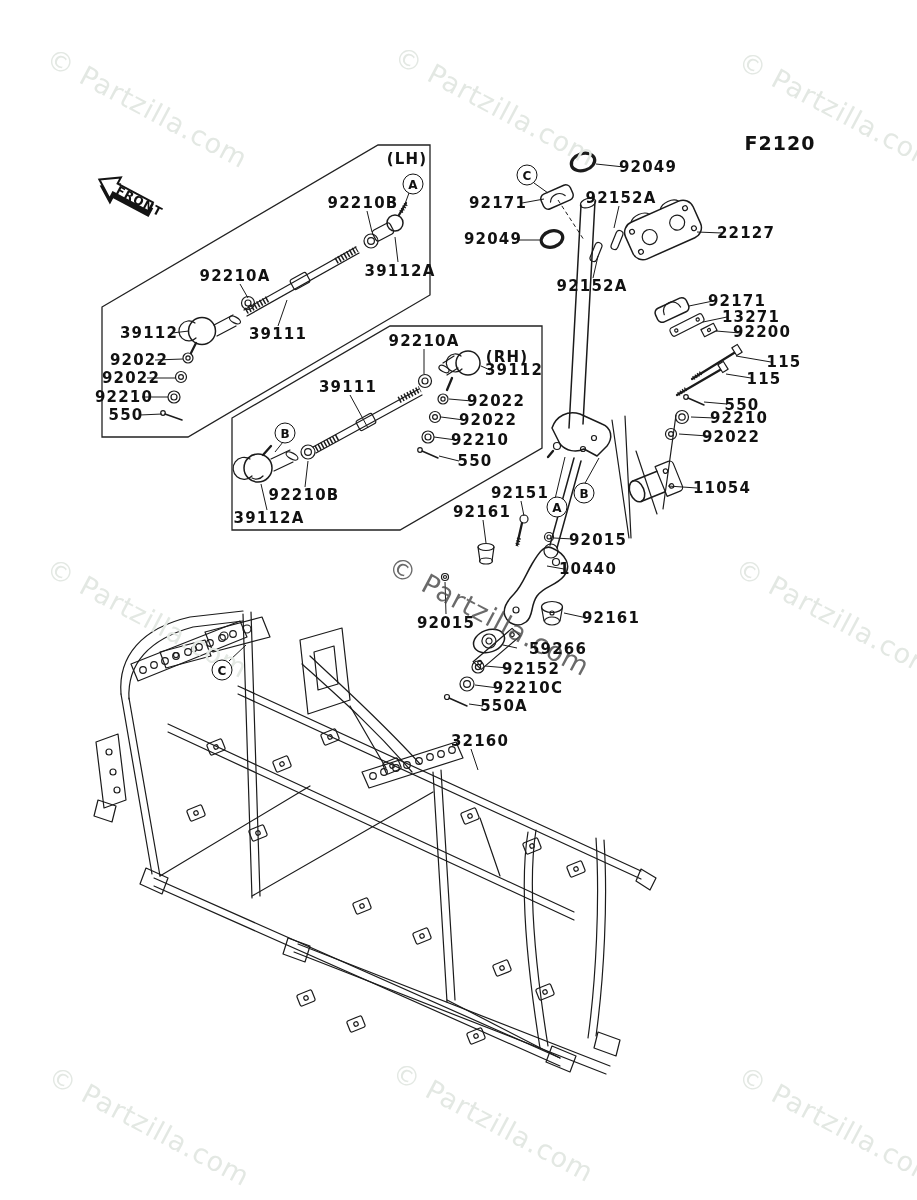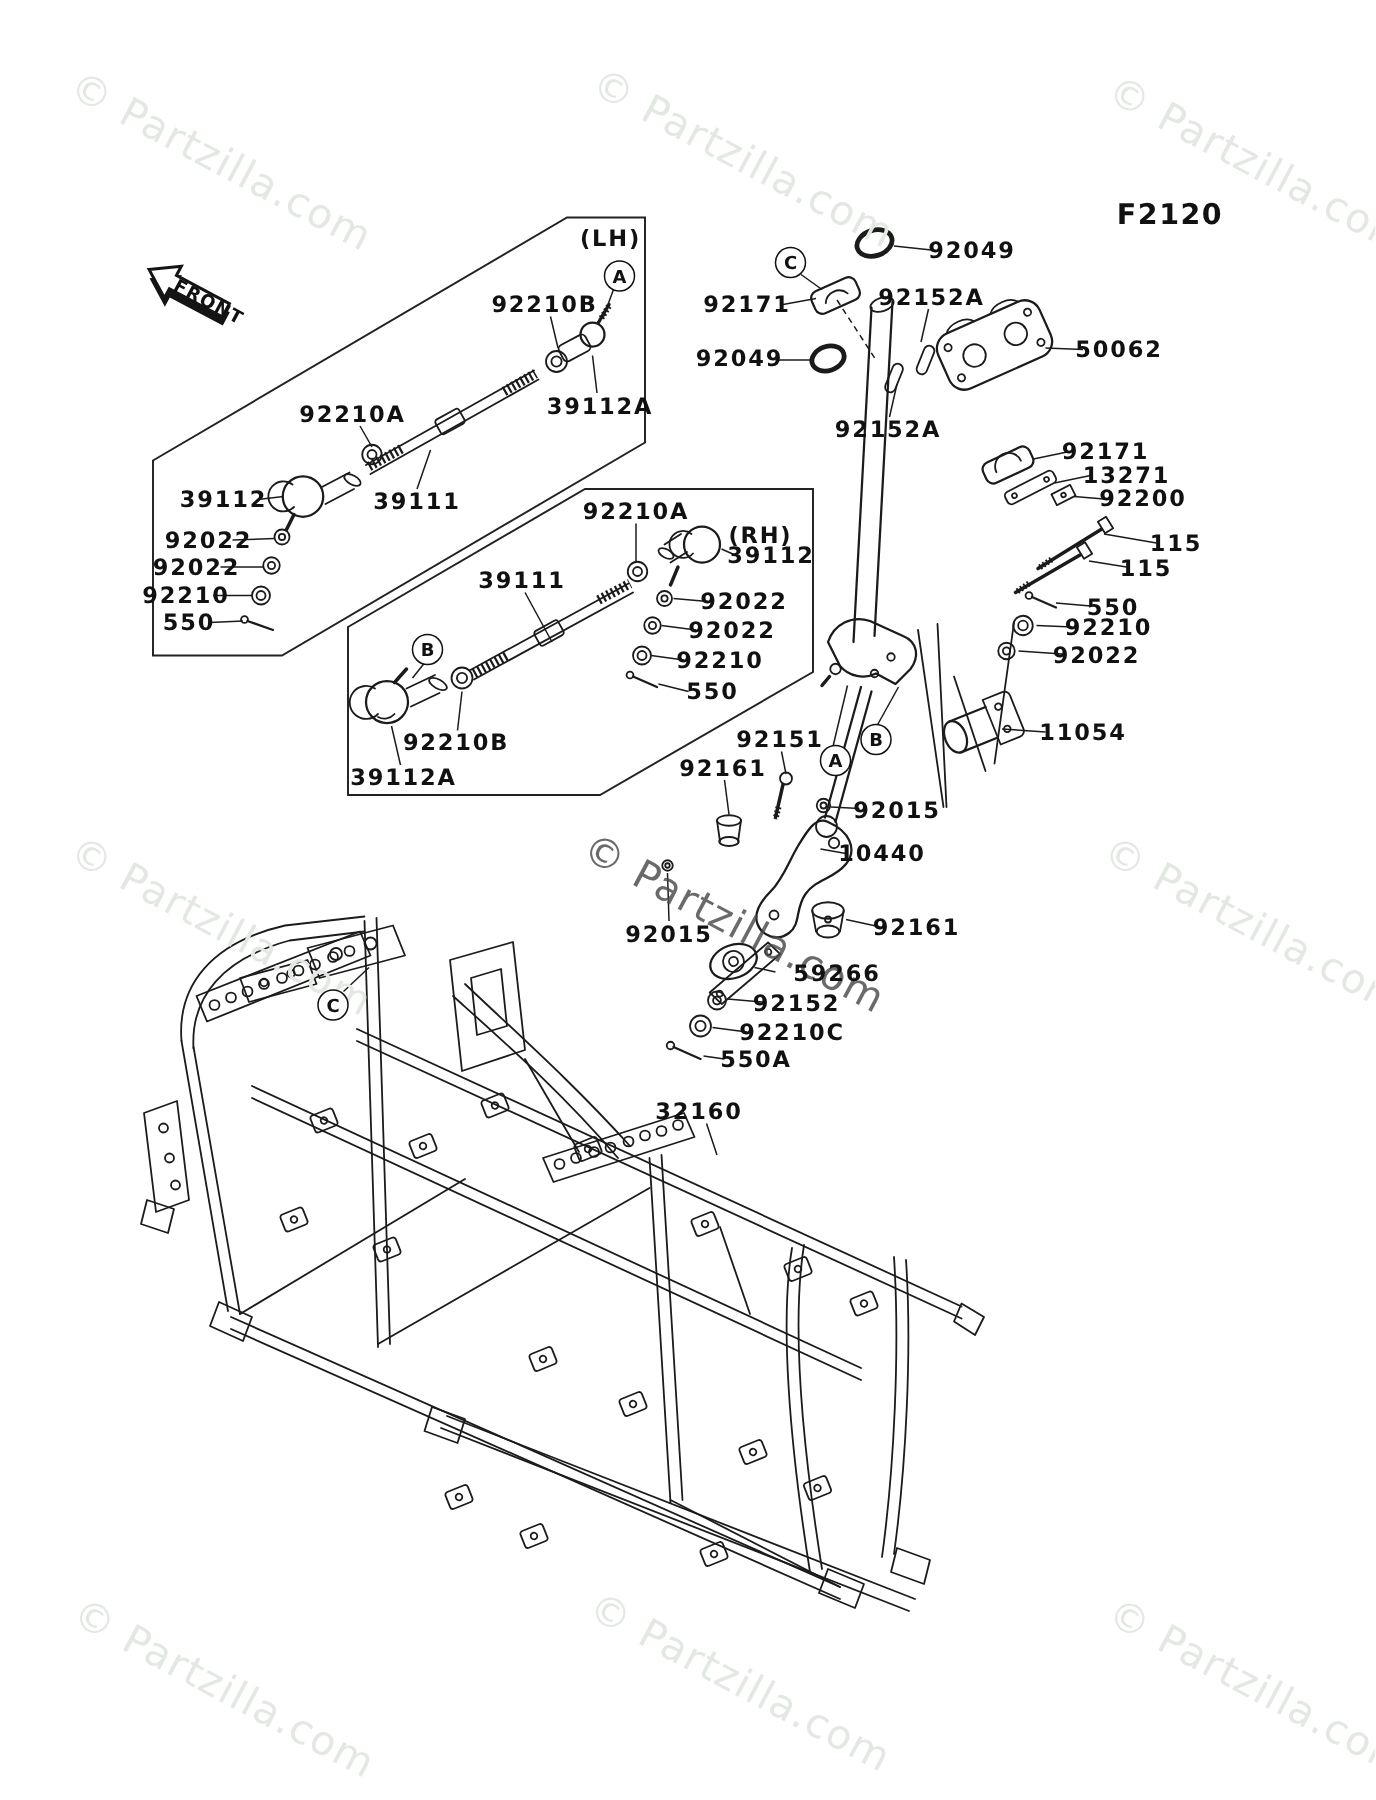--- a/index.html
+++ b/index.html
@@ -462,21 +462,21 @@
   <div class="lbl" style="left:496px;top:401px;">92022</div>
   <div class="lbl" style="left:488px;top:420px;">92022</div>
   <div class="lbl" style="left:480px;top:440px;">92210</div>
   <div class="lbl" style="left:475px;top:461px;">550</div>
   <div class="lbl" style="left:304px;top:495px;">92210B</div>
   <div class="lbl" style="left:269px;top:518px;">39112A</div>
 
   <div class="lbl" style="left:648px;top:167px;">92049</div>
   <div class="lbl" style="left:498px;top:203px;">92171</div>
   <div class="lbl" style="left:621px;top:198px;">92152A</div>
-  <div class="lbl" style="left:746px;top:233px;">50062</div>
+  <div class="lbl" style="left:746px;top:233px;">22127</div>
   <div class="lbl" style="left:493px;top:239px;">92049</div>
   <div class="lbl" style="left:592px;top:286px;">92152A</div>
   <div class="lbl" style="left:737px;top:301px;">92171</div>
   <div class="lbl" style="left:751px;top:317px;">13271</div>
   <div class="lbl" style="left:762px;top:332px;">92200</div>
   <div class="lbl" style="left:784px;top:362px;">115</div>
   <div class="lbl" style="left:764px;top:379px;">115</div>
   <div class="lbl" style="left:742px;top:405px;">550</div>
   <div class="lbl" style="left:739px;top:418px;">92210</div>
   <div class="lbl" style="left:731px;top:437px;">92022</div>
@@ -485,15 +485,15 @@
   <div class="lbl" style="left:520px;top:493px;">92151</div>
   <div class="lbl" style="left:482px;top:512px;">92161</div>
   <div class="lbl" style="left:598px;top:540px;">92015</div>
   <div class="lbl" style="left:588px;top:569px;">10440</div>
   <div class="lbl" style="left:446px;top:623px;">92015</div>
   <div class="lbl" style="left:611px;top:618px;">92161</div>
   <div class="lbl" style="left:558px;top:649px;">59266</div>
   <div class="lbl" style="left:531px;top:669px;">92152</div>
   <div class="lbl" style="left:528px;top:688px;">92210C</div>
   <div class="lbl" style="left:504px;top:706px;">550A</div>
-  <div class="lbl" style="left:466px;top:741px;">32160</div>
+  <div class="lbl" style="left:480px;top:741px;">32160</div>
 
 </div>
 
 </body></html>

